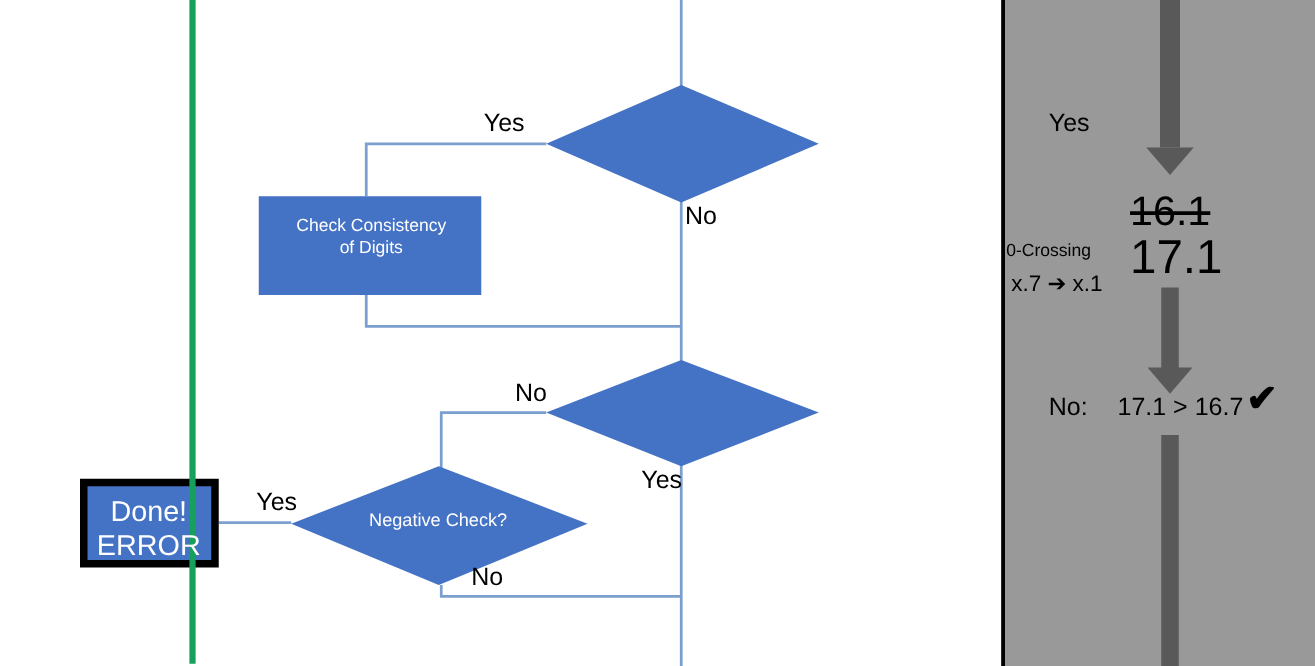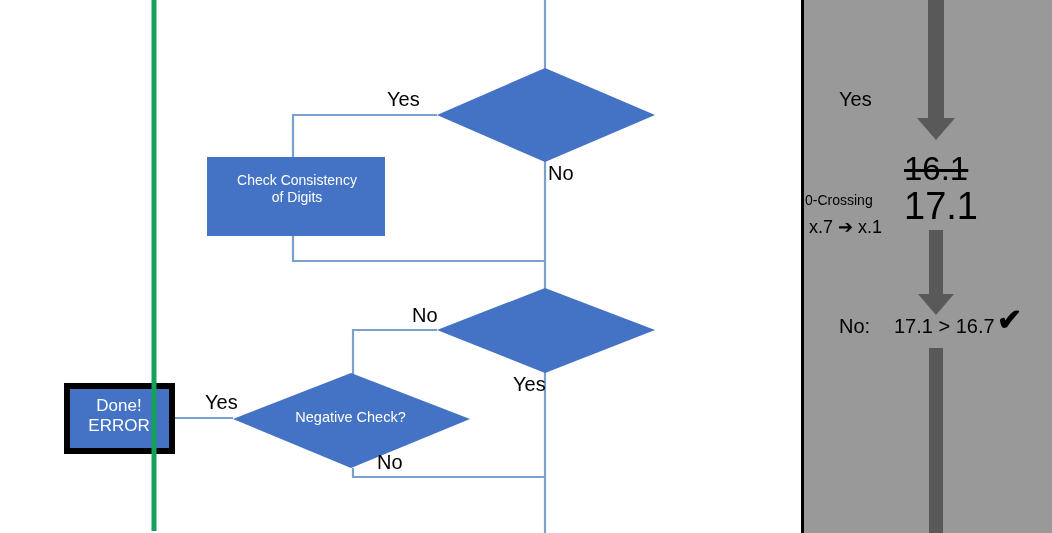--- a/index.html
+++ b/index.html
@@ -61,21 +61,21 @@
   #lbl-negative-rate-allowed {
     left: 473px; top: 312px; width: 145px;
     font-size: 14.5px;
   }
   #lbl-negative-rate {
     left: 268px; top: 409px; width: 165px;
     font-size: 14.5px;
   }
   #lbl-done-error {
     left: 71px; top: 396px; width: 96px;
-    font-size: 17px;
+    font-size: 23px;
     text-align: center;
   }
 
   #edge-yes-1  { left: 387px;  top: 89px; }
   #edge-no-1   { left: 548px;  top: 163px; }
   #edge-no-2   { left: 412px;  top: 305px; }
   #edge-yes-2  { left: 513px;  top: 374px; }
   #edge-no-3   { left: 377px;  top: 452px; }
   #edge-yes-3  { left: 205px;  top: 392px; }
 

